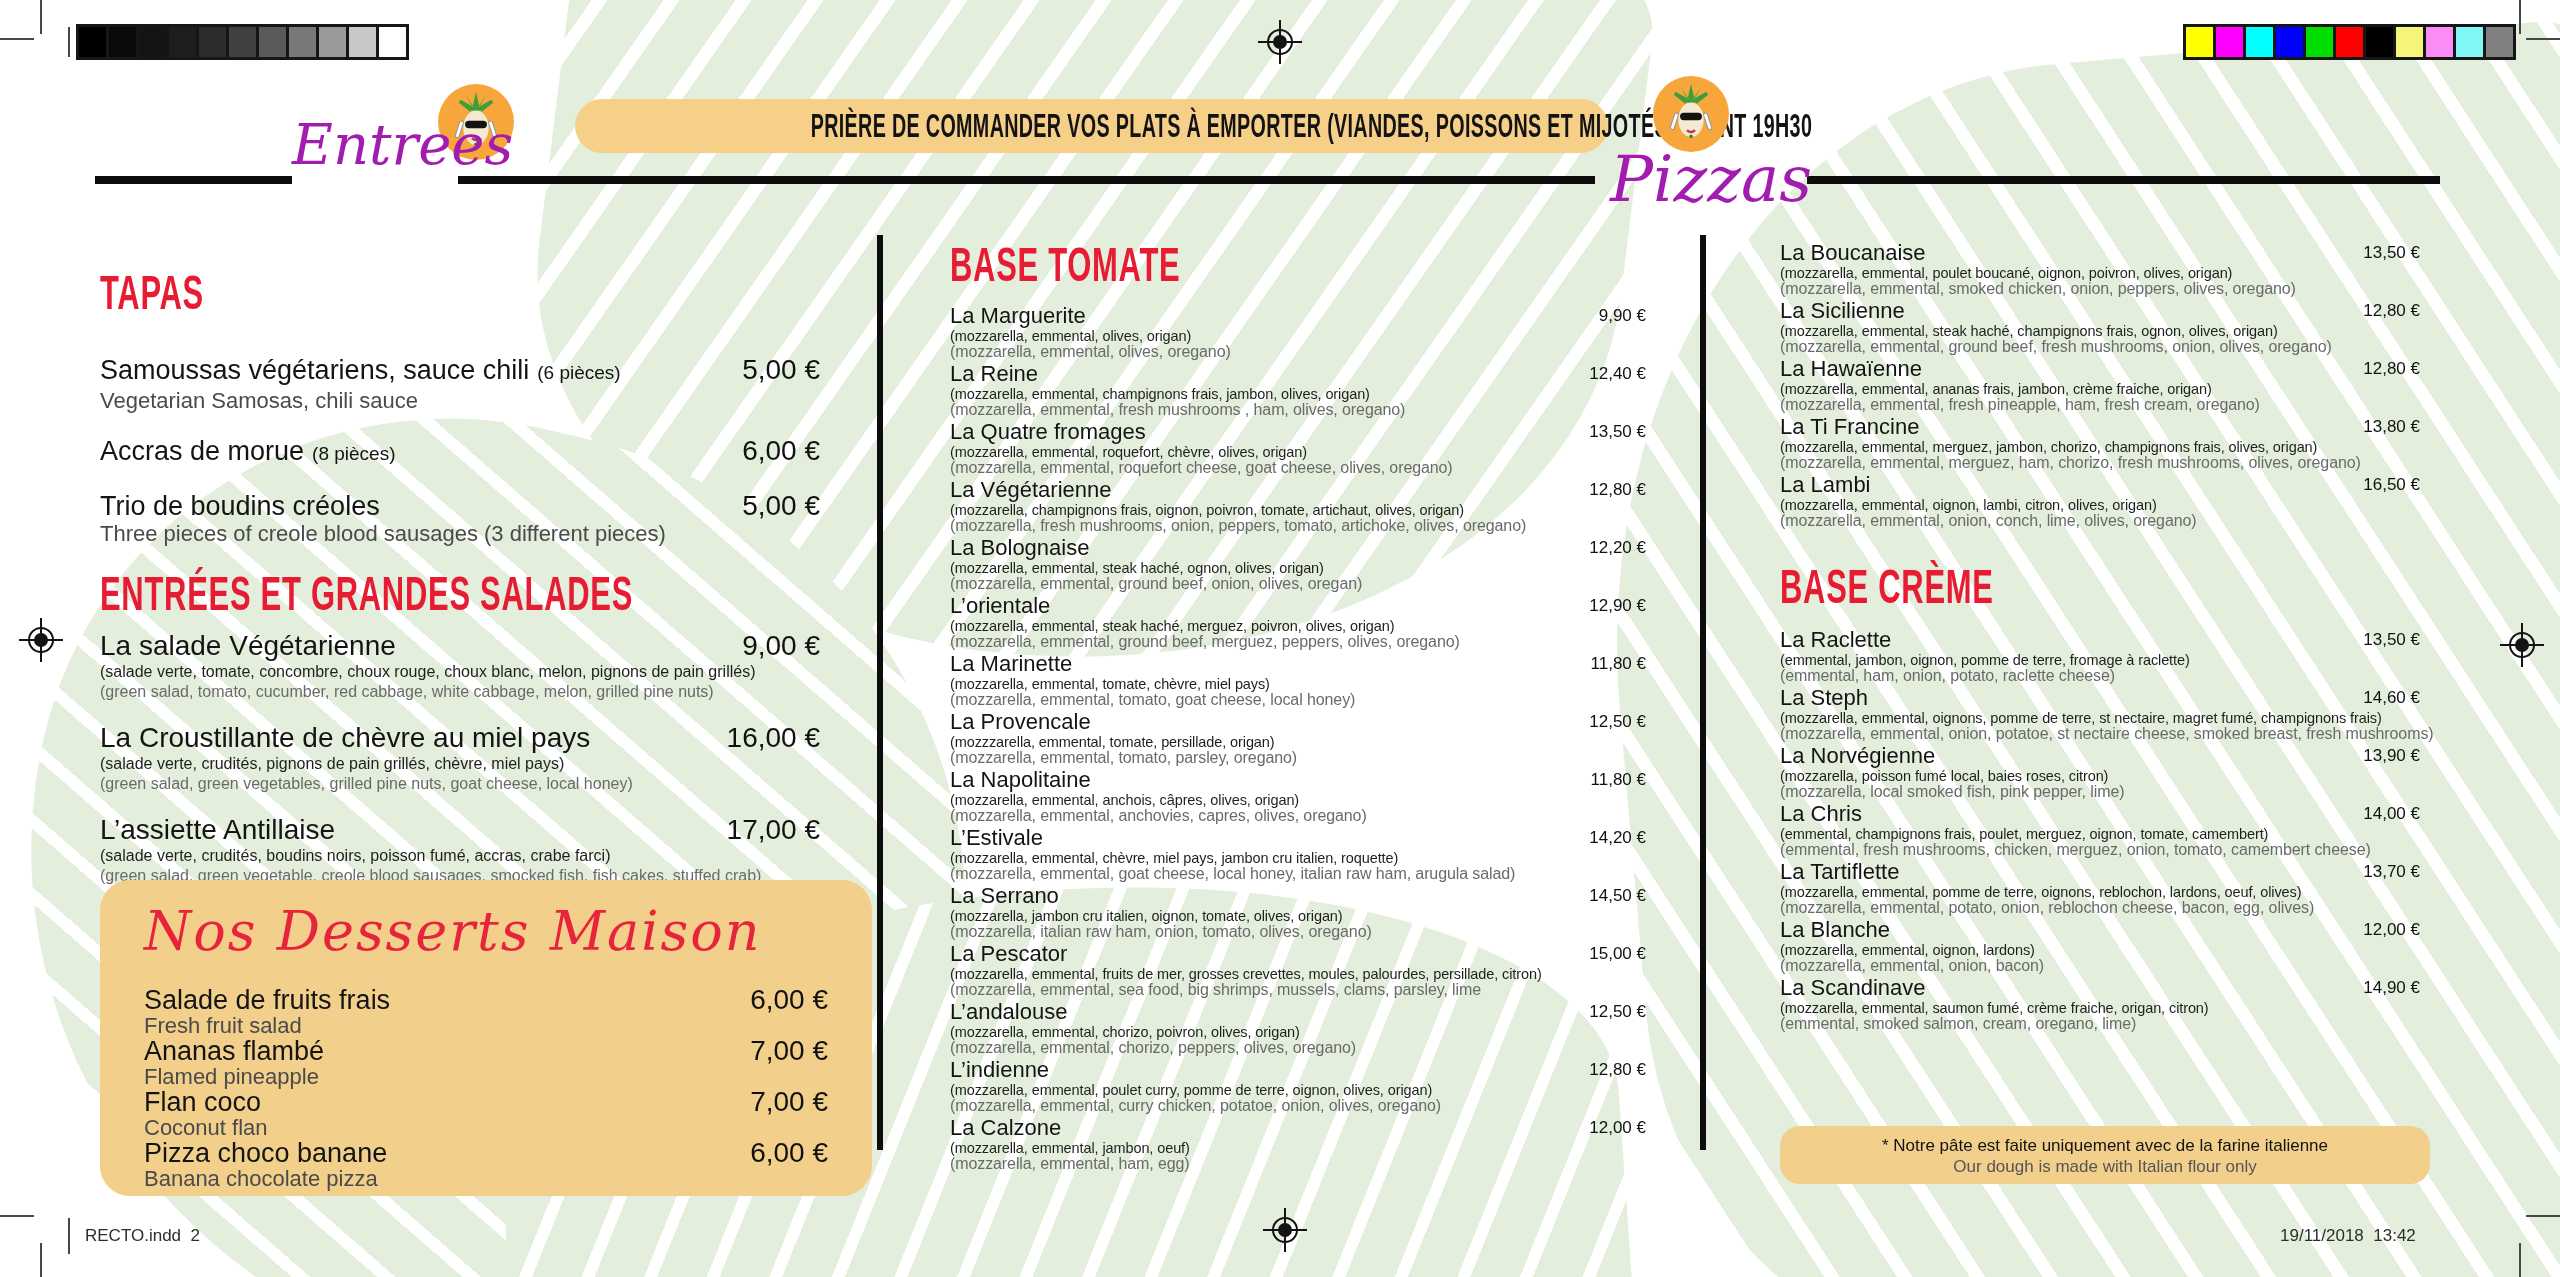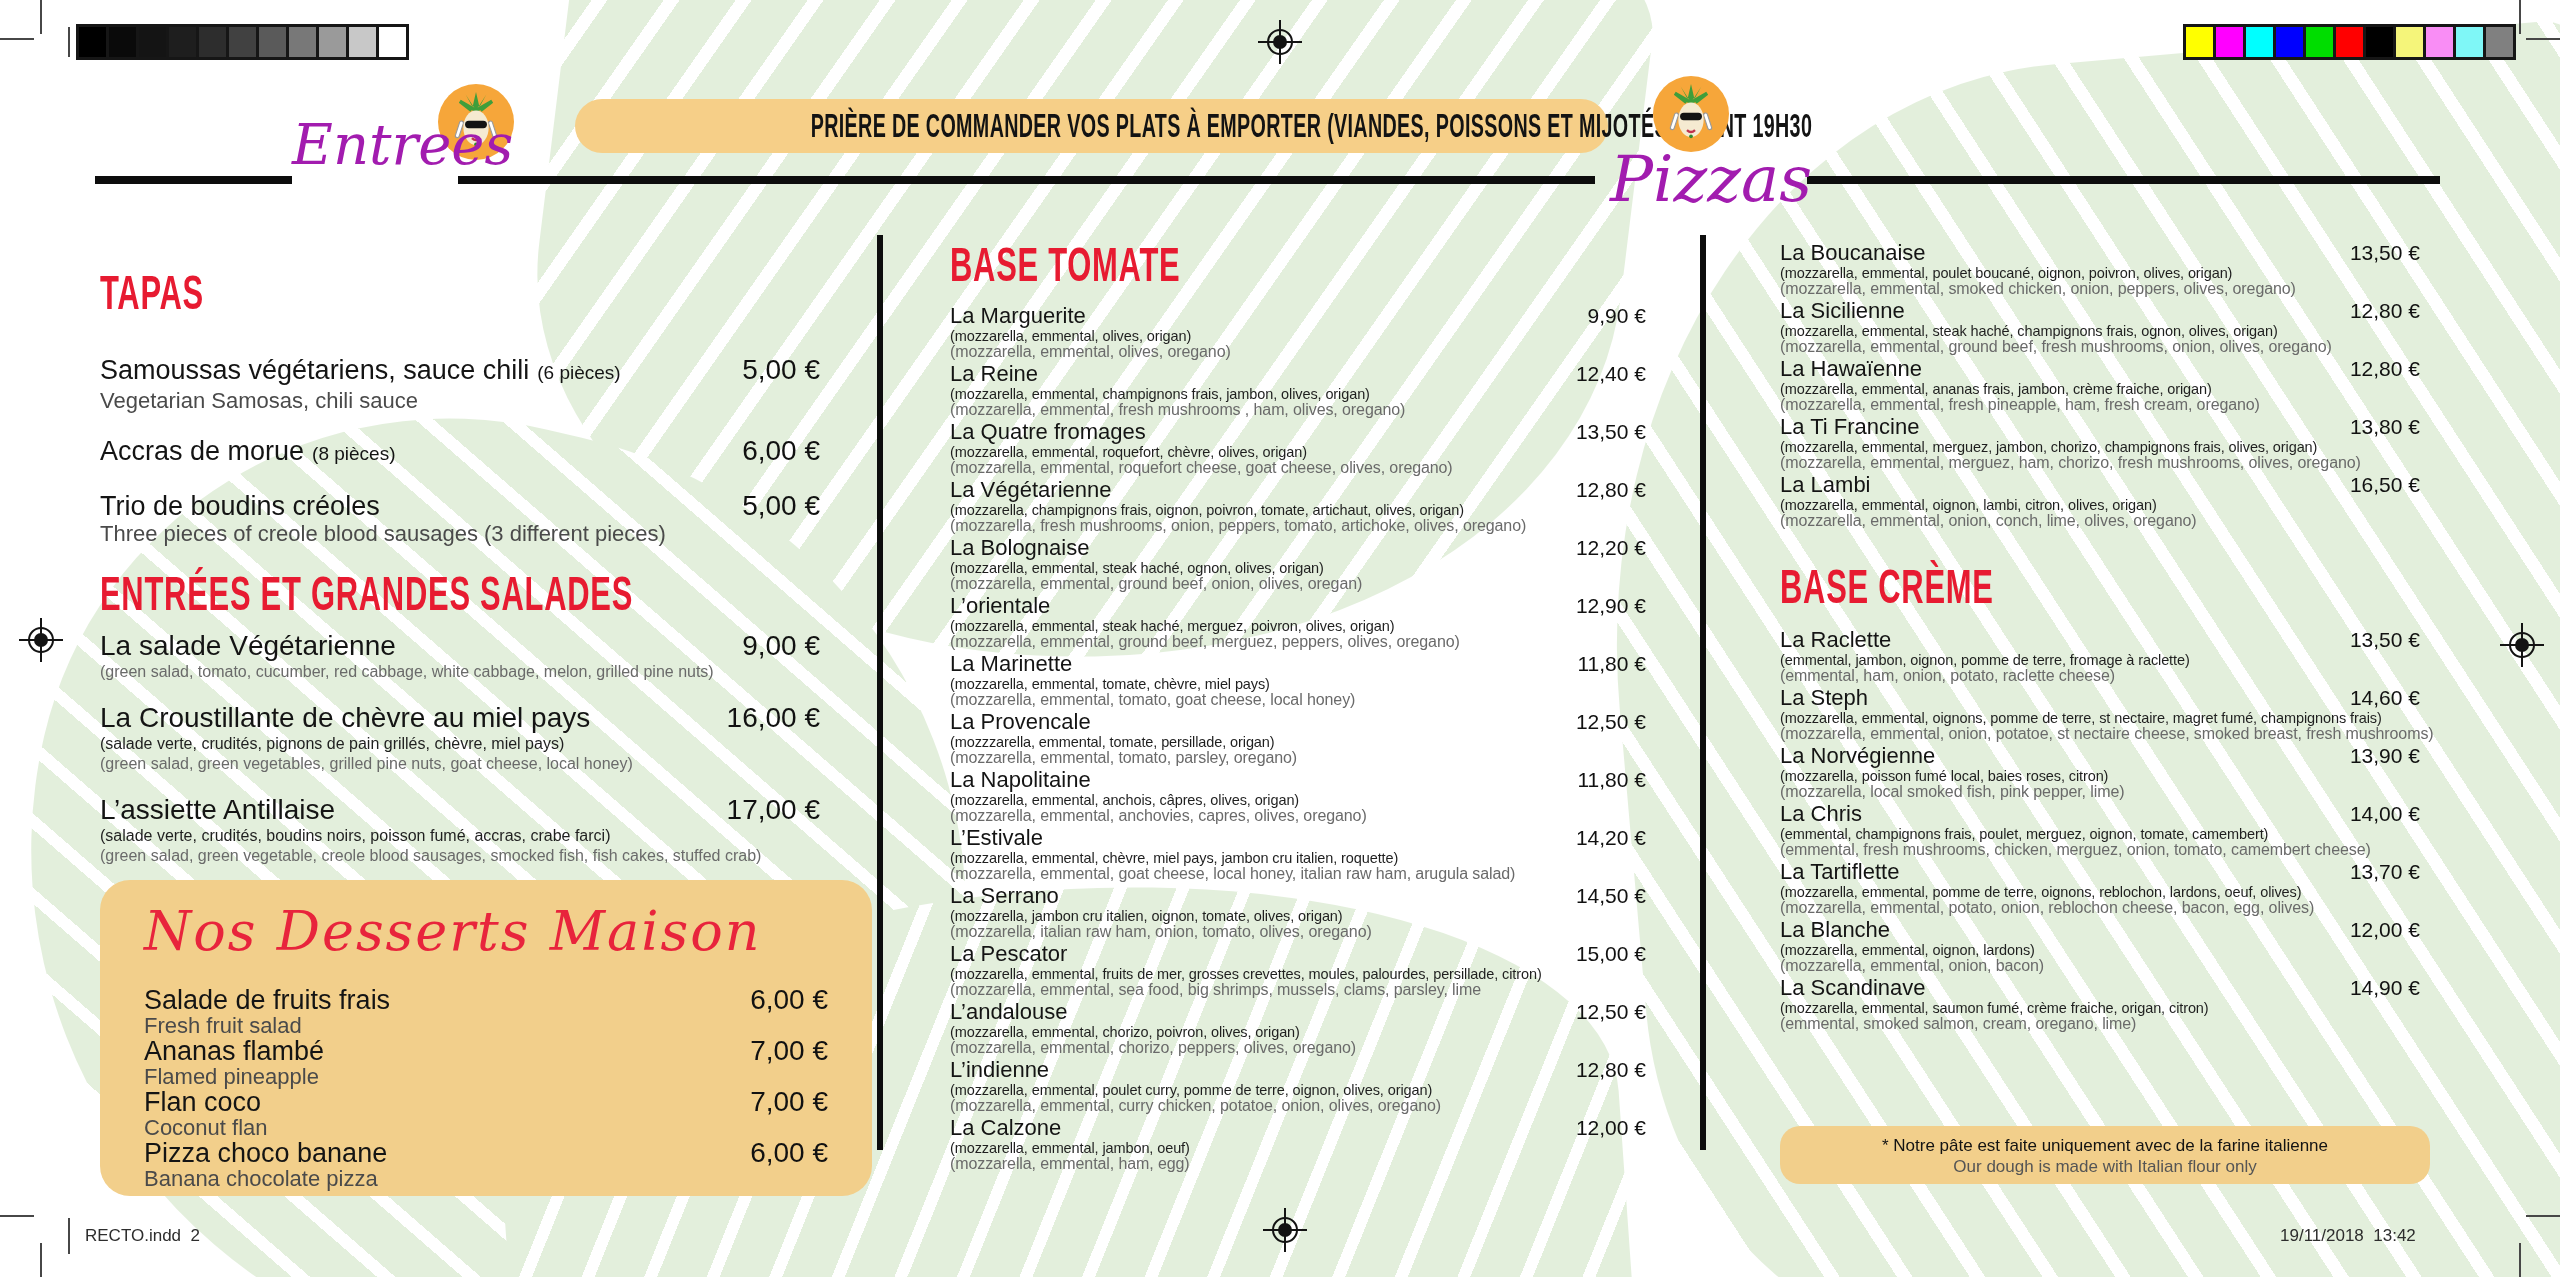--- a/index.html
+++ b/index.html
@@ -60,21 +60,21 @@
   .big .mi-price{font-size:28px;}
   .big .mi-en{font-size:22px;line-height:26px;color:#4a4a4a;white-space:normal;}
   .salads .mi{margin-bottom:20px;}
   .salads .mi-top{line-height:32px;font-size:28px;}
   .salads .mi-price{font-size:28px;}
   .salads .mi-fr{font-size:16px;line-height:20px;}
   .salads .mi-en{font-size:16px;line-height:20px;}
   
   .compact .mi{margin-bottom:1px;}
   .compact .mi-top{line-height:25px;font-size:22px;}
-  .compact .mi-price{font-size:21px;text-align:center;}
+  .compact .mi-price{font-size:17px;text-align:center;}
   .compact .mi-fr{font-size:14.5px;line-height:16px;letter-spacing:-.1px;}
   .compact .mi-en{font-size:16px;line-height:16px;letter-spacing:-.1px;}
   .sec-title{margin:0 0 14px 0;}
   .tapas-title{margin-bottom:38px;}
   .salads-title{margin:6px 0 12px 0;}
   .creme-title{margin:33px 0 16px 0;}
   
   .dessert-box{position:absolute;left:100px;top:880px;width:772px;height:316px;border-radius:30px;
                background:#f2cf8b;z-index:2;box-sizing:border-box;padding:16px 44px;}
   .dessert-script{font-family:"DejaVu Serif",serif;font-style:italic;font-size:54px;letter-spacing:2px;
@@ -212,20 +212,21 @@
           <div class="mi-top"><span class="mi-name">Trio de boudins créoles</span><span class="mi-price">5,00 €</span></div>
           <div class="mi-en">Three pieces of  creole blood sausages (3 different pieces)</div>
         </div>
       </div>
 
     <div class="red-h sec-title salads-title"><span class="tt">ENTRÉES ET GRANDES SALADES</span></div>
     <div class="salads">
 
     <div class="mi">
           <div class="mi-top"><span class="mi-name">La salade Végétarienne</span><span class="mi-price">9,00 €</span></div>
+          <div class="mi-fr">(salade verte, tomate, concombre, choux rouge, choux blanc, melon, pignons de pain grillés)</div>
           <div class="mi-en">(green salad, tomato, cucumber, red cabbage, white cabbage, melon, grilled pine nuts)</div>
         </div>
         <div class="mi">
           <div class="mi-top"><span class="mi-name">La Croustillante de chèvre au miel pays</span><span class="mi-price">16,00 €</span></div>
           <div class="mi-fr">(salade verte, crudités, pignons de pain grillés, chèvre, miel pays)</div>
           <div class="mi-en">(green salad, green vegetables, grilled pine nuts, goat cheese, local honey)</div>
         </div>
         <div class="mi">
           <div class="mi-top"><span class="mi-name">L’assiette Antillaise</span><span class="mi-price">17,00 €</span></div>
           <div class="mi-fr">(salade verte, crudités, boudins noirs, poisson fumé, accras, crabe farci)</div>

